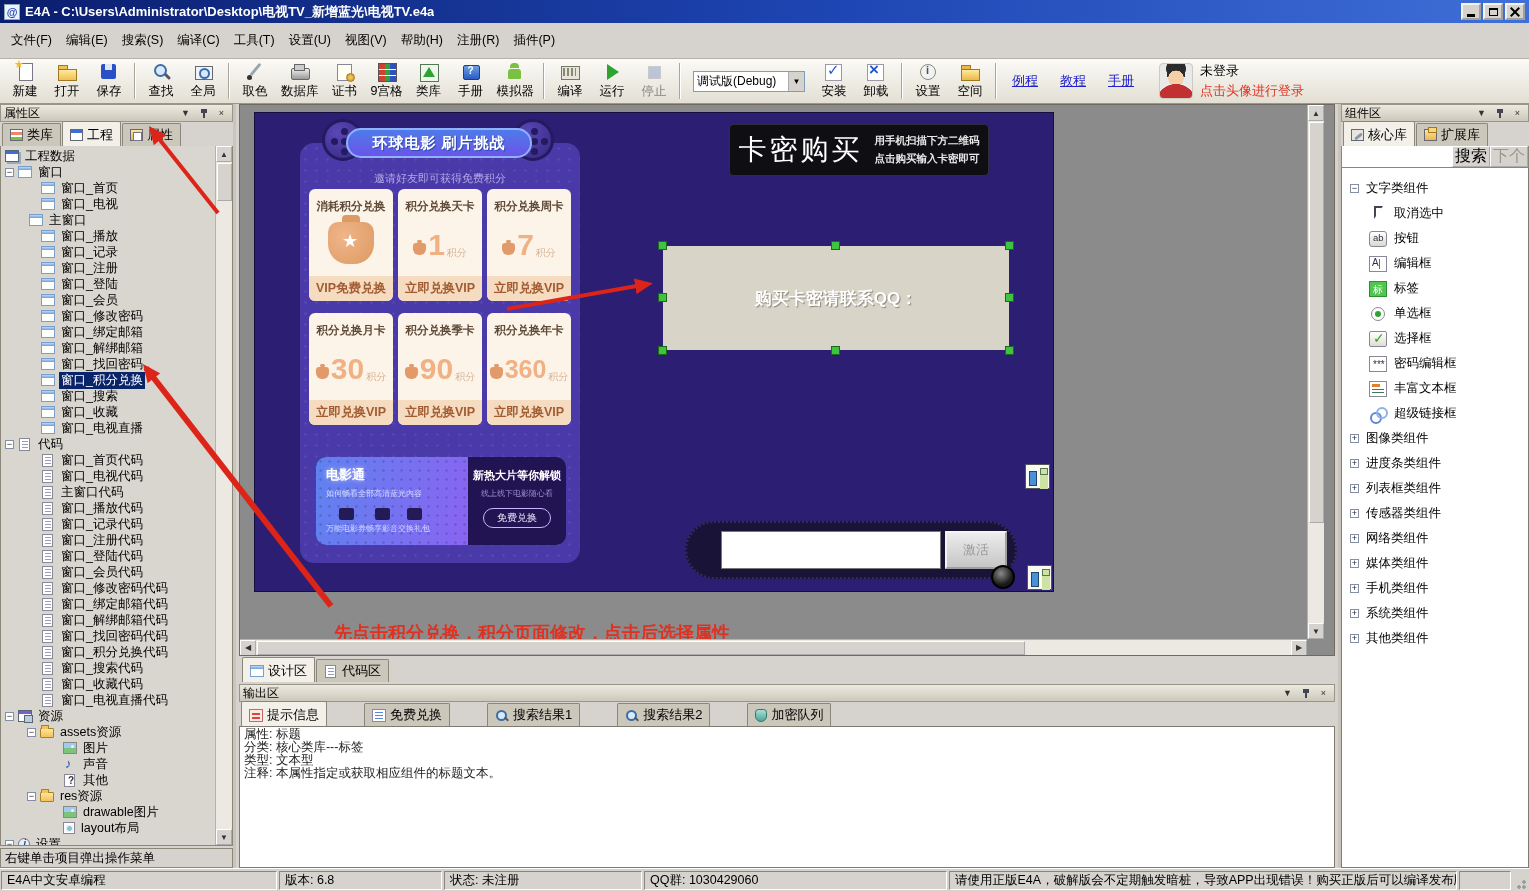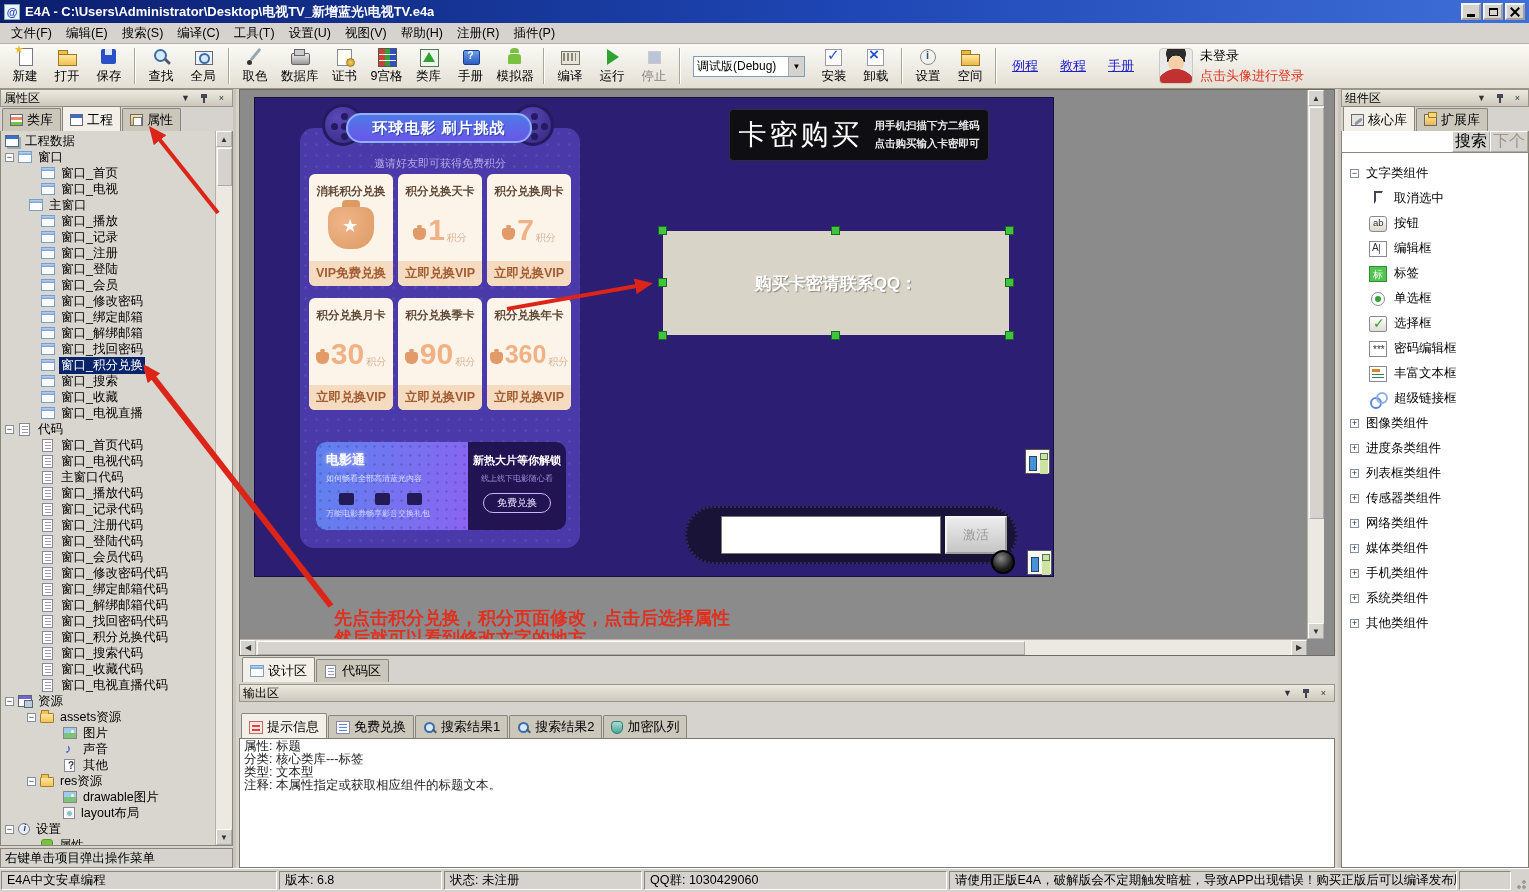--- a/index.html
+++ b/index.html
@@ -10,21 +10,21 @@
   .app-ico{width:16px;height:16px;background:#eaf2ff;border:1px solid #8aa;color:#1d3fae;font-weight:bold;font-size:11px;line-height:14px;text-align:center;flex:none;}
   .title-text{font-weight:bold;font-size:13px;white-space:nowrap;overflow:hidden;}
   .win-btns{margin-left:auto;display:flex;gap:2px;}
   .wbtn{width:20px;height:17px;background:#d6d3ce;border:2px outset #f5f3ee;display:flex;align-items:center;justify-content:center;padding:0;cursor:default;}
   .wg-min{width:8px;height:3px;background:#000;margin-top:8px;}
   .wg-max{width:9px;height:8px;border:1px solid #000;border-top-width:2px;}
   .wg-x{position:relative;width:10px;height:10px;}
   .wg-x::before,.wg-x::after{content:"";position:absolute;left:4px;top:-1px;width:2px;height:12px;background:#000;}
   .wg-x::before{transform:rotate(45deg);} .wg-x::after{transform:rotate(-45deg);}
   
-  .menubar{height:21px;display:flex;align-items:center;padding:0 4px;background:#d6d3ce;border-bottom:1px solid #b6b2a6;flex:none;}
+  .menubar{height:36px;display:flex;align-items:center;padding:0 4px;background:#d6d3ce;border-bottom:1px solid #b6b2a6;flex:none;}
   .menu-item{padding:2px 7px;font-size:12.5px;white-space:nowrap;}
   
   .toolbar{height:45px;background:linear-gradient(#fbfaf6,#e3dfd4);display:flex;align-items:center;padding:0 4px;border-bottom:1px solid #9a968a;flex:none;}
   .tb-btn{display:flex;flex-direction:column;align-items:center;justify-content:center;min-width:42px;padding:1px 5px;height:42px;}
   .tb-btn.disabled{opacity:.45;}
   .tb-label{font-size:12.5px;margin-top:1px;white-space:nowrap;}
   .tb-sep{width:0;height:36px;border-left:1px solid #aaa69a;border-right:1px solid #fff;margin:0 4px;flex:none;}
   .tb-dd{display:flex;align-items:center;width:112px;height:21px;border:1px solid #7f9db9;background:#fff;margin:0 8px;flex:none;}
   .dd-text{flex:1;padding:0 3px;font-size:12px;white-space:nowrap;overflow:hidden;}
   .dd-arrow{width:16px;height:100%;background:#d6d3ce;border-left:1px solid #aaa;font-size:8px;display:flex;align-items:center;justify-content:center;}
@@ -138,21 +138,21 @@
   .canvas{position:absolute;left:14px;top:7px;width:800px;height:480px;background:#2c1e72;border:1px solid #15103d;}
   .annotation{position:absolute;left:94px;top:518px;color:#e03020;font-size:18px;font-weight:bold;line-height:20px;white-space:nowrap;}
   .hscroll{position:absolute;left:0;right:27px;bottom:0;height:16px;background:#ece9e2;border-top:1px solid #b6b2a6;display:flex;align-items:center;}
   .hscroll .sc-thumb{height:14px;width:72%;margin-left:1px;}
   .dvscroll{position:absolute;right:10px;top:0;bottom:16px;width:17px;background:#ece9e2;border-left:1px solid #b6b2a6;display:flex;flex-direction:column;align-items:center;}
   .dvscroll .sc-thumb{height:75%;margin-top:1px;}
   .dvscroll .sc-btn.end{margin-top:auto;}
   .design-tabs{height:26px;background:#d6d3ce;display:flex;align-items:flex-end;padding-left:3px;flex:none;}
   
   .output-panel{height:184px;display:flex;flex-direction:column;flex:none;margin-top:2px;}
-  .output-tabs{height:36px;}
+  .output-tabs{height:24px;gap:36px;}
   .output-content{flex:1;background:#fff;border:1px solid #7f7b70;padding:1px 4px;font-size:12.5px;line-height:13px;color:#222;overflow:hidden;}
   .oti{width:14px;height:13px;display:inline-block;position:relative;flex:none;}
   .oti-hint{background:#fbe9e2;border:1px solid #c66;} .oti-hint::before{content:"";position:absolute;left:2px;top:3px;width:8px;height:2px;background:#d44;box-shadow:0 4px 0 #d44;}
   .oti-content{background:#fff;border:1px solid #88a;} .oti-content::before{content:"";position:absolute;left:2px;top:2px;width:8px;height:7px;background:repeating-linear-gradient(#5b87d6 0 1px,transparent 1px 3px);}
   .oti-search{border:none;} .oti-search::before{content:"";position:absolute;left:1px;top:1px;width:7px;height:7px;border:2px solid #3a6ea5;border-radius:50%;background:#d8e9ff;}
   .oti-search::after{content:"";position:absolute;left:9px;top:9px;width:5px;height:2px;background:#556;transform:rotate(45deg);}
   .oti-queue{background:linear-gradient(#aadcd4,#4aa89a);border:1px solid #2a7a6a;border-radius:4px 4px 7px 7px;width:12px;}
   
   .right-panel{width:191px;display:flex;flex-direction:column;flex:none;border-left:3px solid #c9c5ba;}
   .right-tabs{height:24px;}

